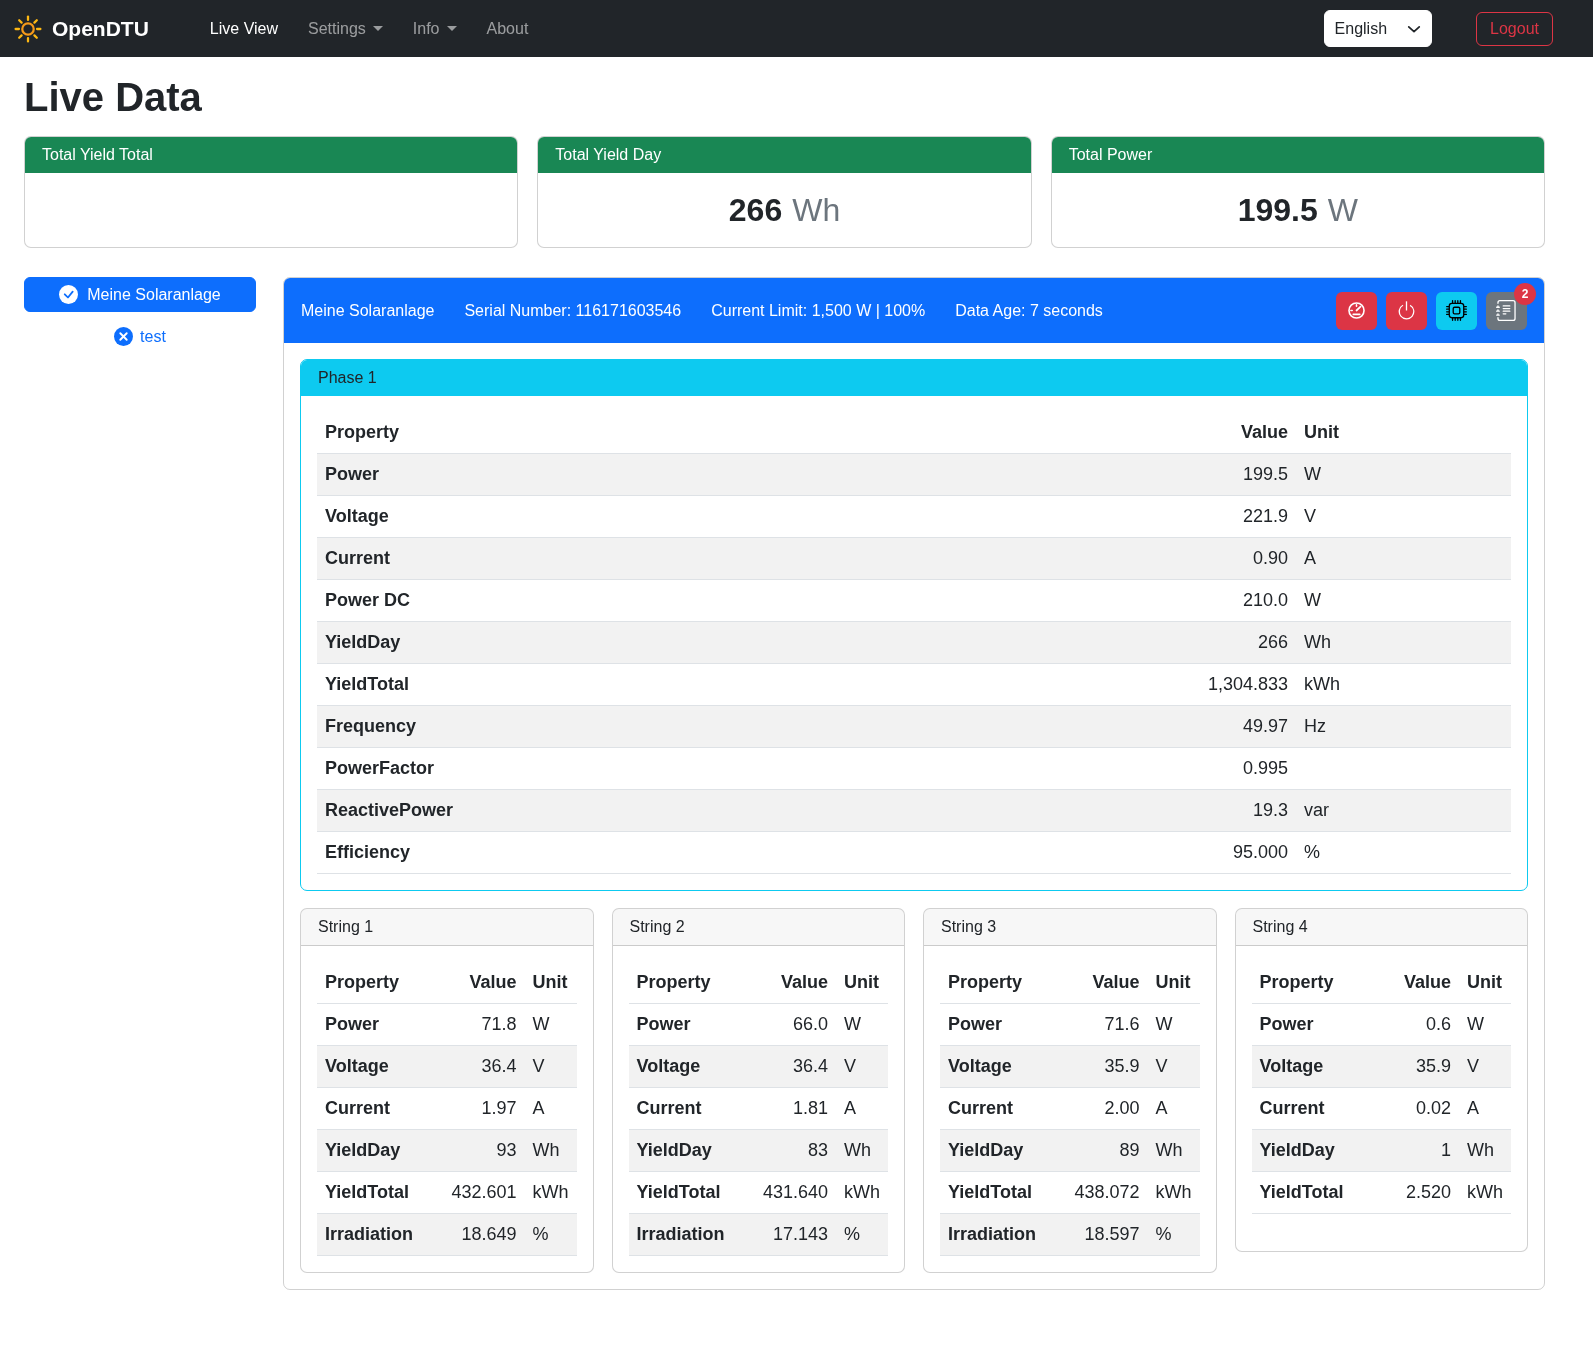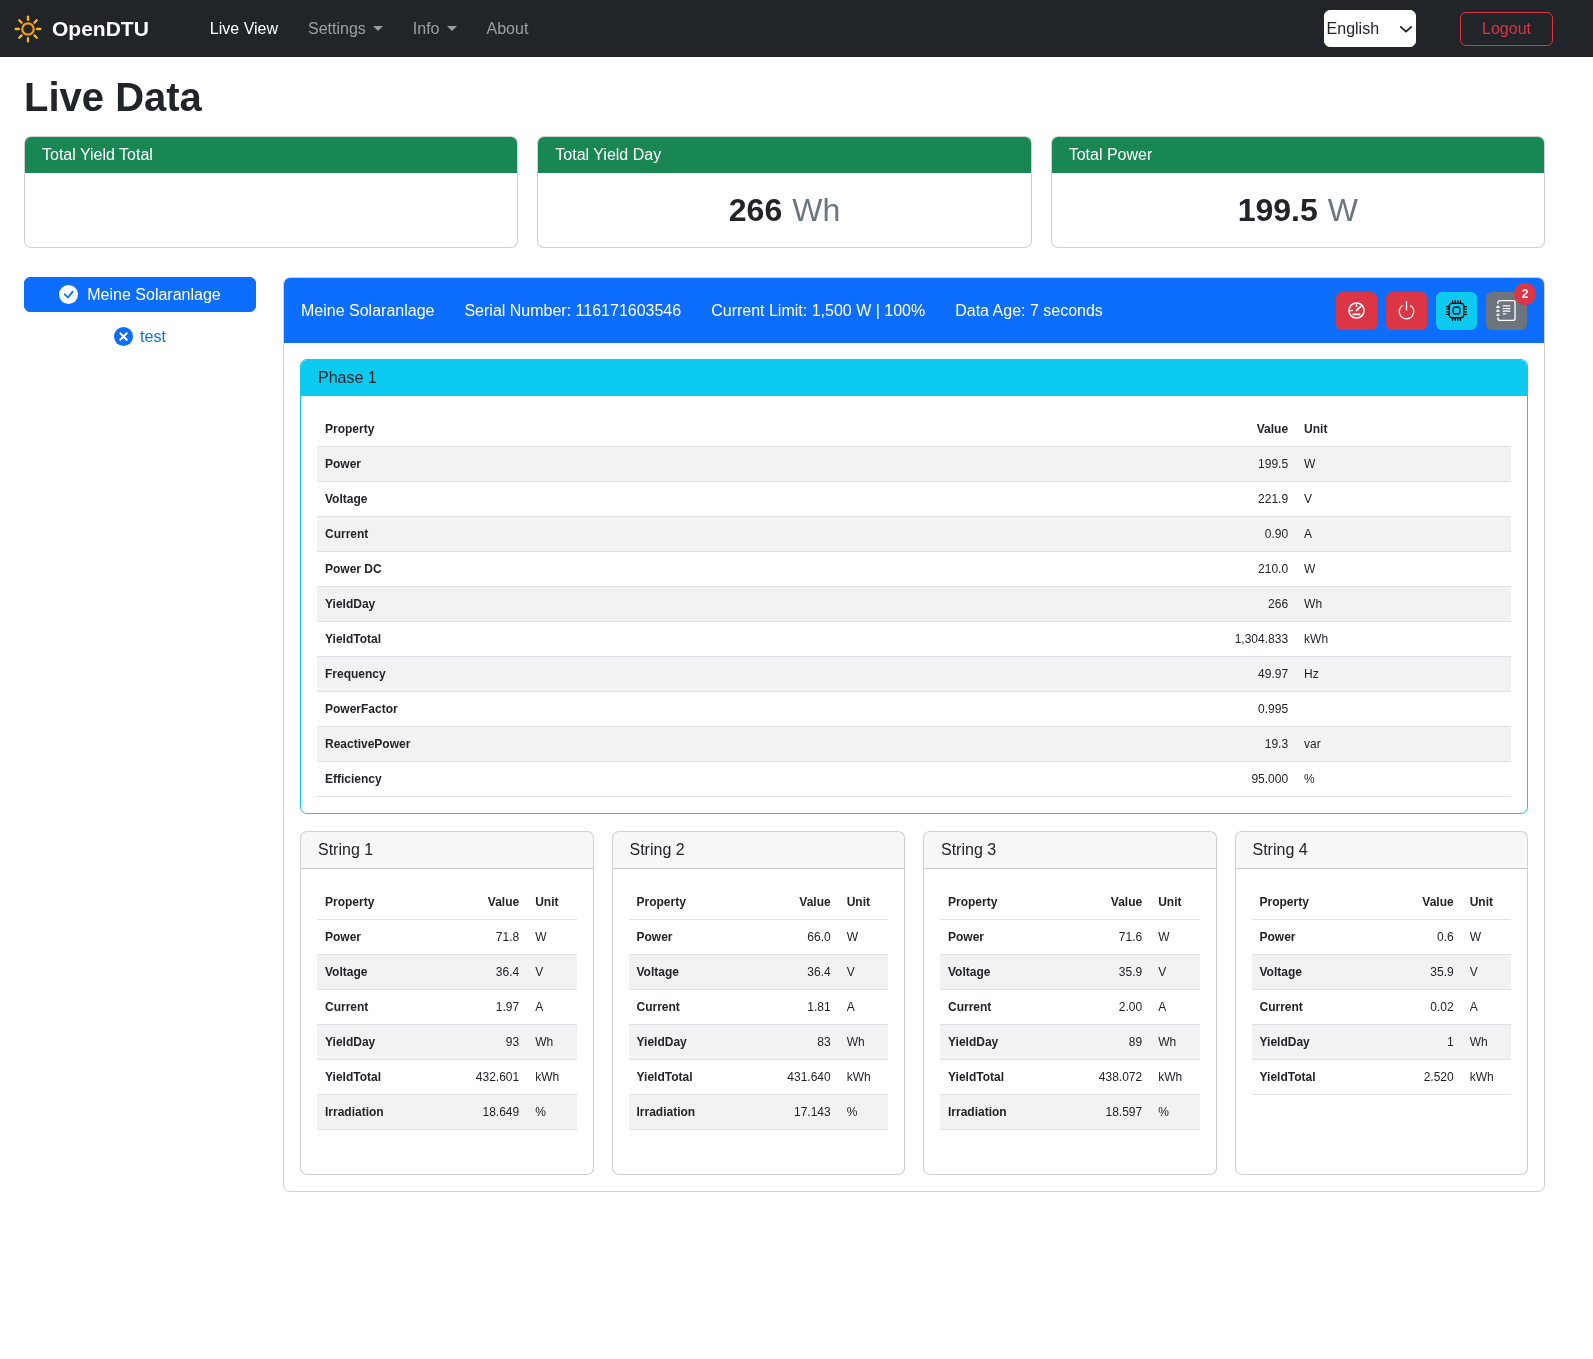--- a/index.html
+++ b/index.html
@@ -13,25 +13,25 @@
     padding: 0 40px 0 12px; color: #fff; gap: 32px;
   }
   .brand { display: flex; align-items: center; gap: 8px; font-size: 21px; font-weight: 700; color: #fff; cursor: pointer; }
   .nav-links { display: flex; align-items: center; margin-left: 14px; text-align: center; }
   .nav-link { padding: 8px 15px; color: rgba(255,255,255,.55); text-decoration: none; display: flex; align-items: center; gap: 7px; cursor: pointer; }
   .nav-link.active { color: #fff; }
   .caret { width: 0; height: 0; border-left: 5px solid transparent; border-right: 5px solid transparent; border-top: 5px solid currentColor; display: inline-block; }
   .nav-spacer { flex: 1; }
   .lang-select {
     background: #fff; color: #212529; border-radius: 6px; height: 37px;
-    padding: 0 2px; display: flex; align-items: center; gap: 20px; cursor: pointer; border: 1px solid #fff;
+    padding: 0 10px; display: flex; align-items: center; gap: 20px; cursor: pointer; border: 1px solid #fff;
   }
   .logout-btn {
     margin-left: 12px; background: transparent; color: #dc3545; border: 1px solid #dc3545;
-    border-radius: 6px; padding: 7px 21px; font-size: 16px; cursor: pointer; font-family: inherit;
+    border-radius: 6px; padding: 7px 13px; font-size: 16px; cursor: pointer; font-family: inherit;
   }
   
   .container { padding: 0 48px 0 24px; }
   h1.page-title { font-size: 40px; font-weight: 700; margin: 18px 0 16px; }
   
   .summary-row { display: flex; gap: 19px; }
   .card { border: 1px solid rgba(0,0,0,.18); border-radius: 7px; background: #fff; }
   .summary-card { flex: 1; overflow: hidden; }
   .summary-card .card-header { background: #198754; color: #fff; padding: 9px 17px; font-size: 16px; }
   .summary-card .card-body { height: 74px; display: flex; align-items: center; justify-content: center; gap: 10px; font-size: 32px; }
@@ -66,21 +66,21 @@
     position: absolute; top: -9px; right: -9px; min-width: 22px; height: 22px; border-radius: 11px;
     background: #dc3545; color: #fff; font-size: 12px; font-weight: 700;
     display: flex; align-items: center; justify-content: center; padding: 0 4px;
   }
   .main-card-body { padding: 16px; }
   
   .phase-card { border: 1px solid #0dcaf0; border-radius: 7px; background: #fff; }
   .phase-card-header { background: #0dcaf0; color: #212529; padding: 9px 17px; border-radius: 6px 6px 0 0; }
   .phase-card-body { padding: 16px; }
   
-  table.data-table { width: 100%; border-collapse: collapse; font-size: 12px; }
+  table.data-table { width: 100%; border-collapse: collapse; font-size: 18px; }
   .data-table th, .data-table td { padding: 10px 8px; border-bottom: 1px solid #dee2e6; text-align: left; vertical-align: middle; }
   .data-table thead th { font-weight: 700; }
   .data-table th.prop { font-weight: 700; }
   .data-table .val { text-align: right; white-space: nowrap; }
   .data-table .unit { white-space: nowrap; }
   .phase-table col.c-prop { width: 70%; } .phase-table col.c-val { width: 12%; } .phase-table col.c-unit { width: 18%; }
   .string-table col.c-prop { width: 45%; } .string-table col.c-val { width: 36%; } .string-table col.c-unit { width: 19%; }
   .phase-table tbody tr:nth-child(odd) { background: rgba(0,0,0,.05); }
   .string-table tbody tr:nth-child(even) { background: rgba(0,0,0,.05); }
   

